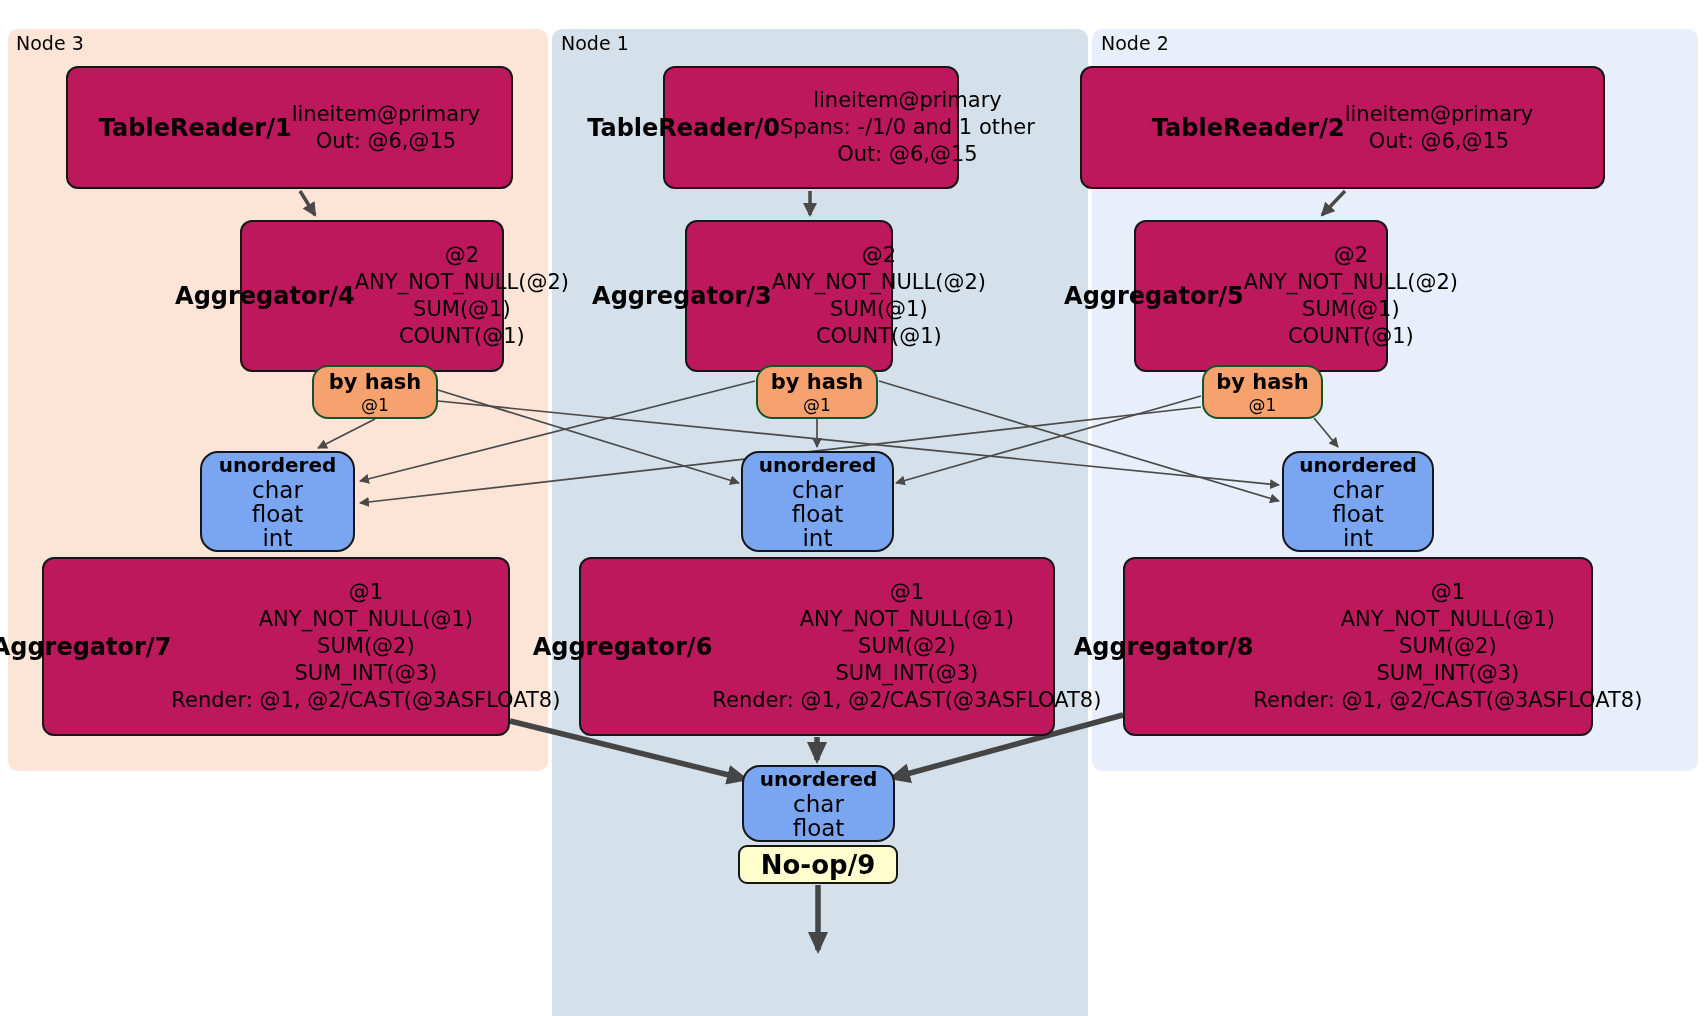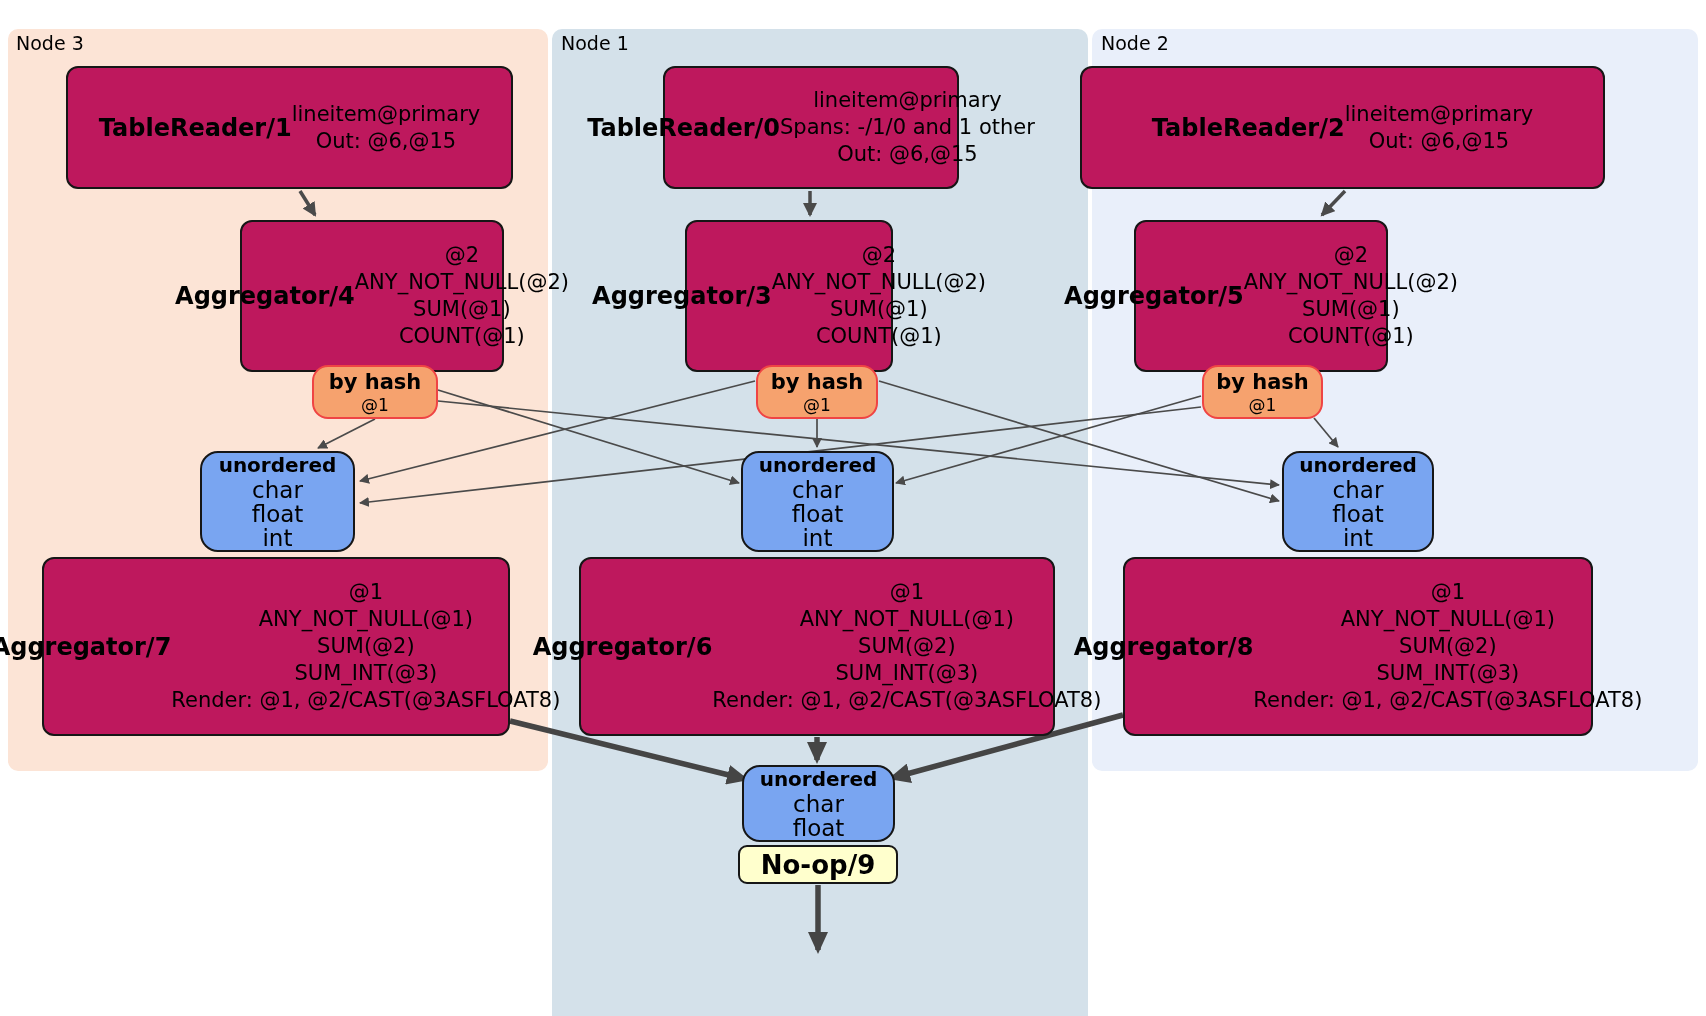--- a/index.html
+++ b/index.html
@@ -7,21 +7,21 @@
           font-family:"DejaVu Sans","Liberation Sans",sans-serif;color:#000;margin-top:24px;}
   .region{position:absolute;border-radius:10px;z-index:0;}
   .region-label{position:absolute;font-size:19px;line-height:22px;z-index:1;color:#000;}
   #edges{position:absolute;left:0;top:0;z-index:2;}
   .pbox{position:absolute;box-sizing:border-box;background:#be185d;border:2px solid #161616;
         border-radius:12px;display:flex;flex-direction:row;align-items:center;justify-content:center;
         text-align:center;z-index:3;}
   .pbox .title{font-weight:700;font-size:24px;line-height:28px;white-space:nowrap;}
   .pbox .bl,.sync .bl{display:block;white-space:nowrap;}
   .pbox .body .bl{font-size:21px;line-height:27px;}
-  .router{position:absolute;box-sizing:border-box;background:#f6a26e;border:2px solid #ef4444;
+  .router{position:absolute;box-sizing:border-box;background:#f6a26e;border:2px solid #14532d;
           border-radius:16px;display:flex;flex-direction:column;align-items:center;justify-content:center;
           text-align:center;z-index:4;}
   .router .rlabel{font-weight:700;font-size:21px;line-height:25px;}
   .router .rsub{font-size:17px;line-height:20px;}
   .sync{position:absolute;box-sizing:border-box;background:#79a5f1;border:2px solid #161616;
         border-radius:18px;display:flex;flex-direction:column;align-items:center;justify-content:center;
         text-align:center;z-index:4;}
   .sync .slabel{font-weight:700;font-size:20px;line-height:25px;}
   .sync .body .bl{font-size:23px;line-height:24px;}
   .mini{position:absolute;box-sizing:border-box;background:#ffffcd;border:2.5px solid #161616;

